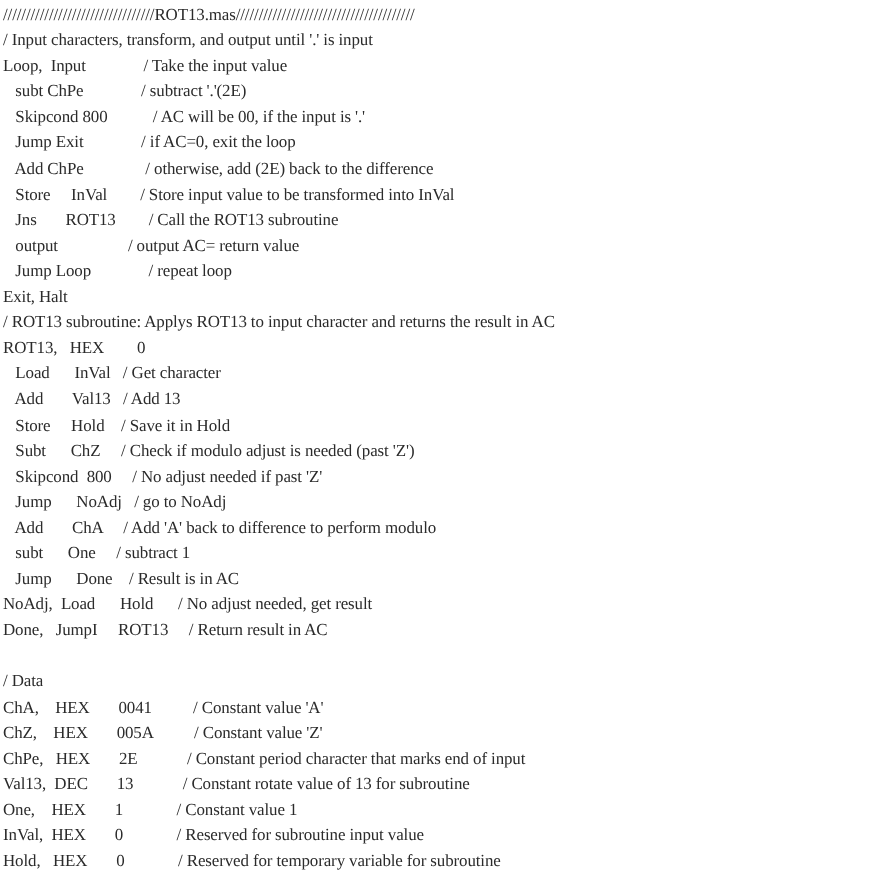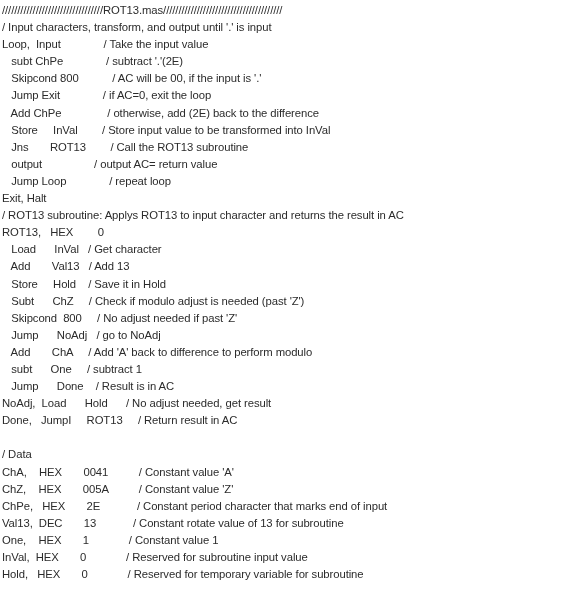--- a/index.html
+++ b/index.html
@@ -21,21 +21,21 @@
     line-height: 17.1px;
     color: #2b2b2b;
     white-space: pre;
     letter-spacing: -0.08px;
     -webkit-font-smoothing: none;
   }
   .code-line {
     white-space: pre;
     height: 17.1px;
     display: block;
-    font-family: Liberation Sans, sans-serif;
+    font-family: Liberation Serif, serif;
   }
   .code-line.blank {
     color: transparent;
   }
 </style>
 </head>
 <body style="background: rgb(255, 255, 255);">
 
 <div id="code-listing" style="color: rgb(43, 43, 43);"><span class="code-line">/////////////////////////////////ROT13.mas///////////////////////////////////////</span><span class="code-line">/ Input characters, transform, and output until '.' is input</span><span class="code-line">Loop,  Input              / Take the input value</span><span class="code-line">   subt ChPe              / subtract '.'(2E)</span><span class="code-line">   Skipcond 800           / AC will be 00, if the input is '.'</span><span class="code-line">   Jump Exit              / if AC=0, exit the loop</span><span class="code-line">   Add ChPe               / otherwise, add (2E) back to the difference</span><span class="code-line">   Store     InVal        / Store input value to be transformed into InVal</span><span class="code-line">   Jns       ROT13        / Call the ROT13 subroutine</span><span class="code-line">   output                 / output AC= return value</span><span class="code-line">   Jump Loop              / repeat loop</span><span class="code-line">Exit, Halt</span><span class="code-line">/ ROT13 subroutine: Applys ROT13 to input character and returns the result in AC</span><span class="code-line">ROT13,   HEX        0</span><span class="code-line">   Load      InVal   / Get character</span><span class="code-line">   Add       Val13   / Add 13</span><span class="code-line">   Store     Hold    / Save it in Hold</span><span class="code-line">   Subt      ChZ     / Check if modulo adjust is needed (past 'Z')</span><span class="code-line">   Skipcond  800     / No adjust needed if past 'Z'</span><span class="code-line">   Jump      NoAdj   / go to NoAdj</span><span class="code-line">   Add       ChA     / Add 'A' back to difference to perform modulo</span><span class="code-line">   subt      One     / subtract 1</span><span class="code-line">   Jump      Done    / Result is in AC</span><span class="code-line">NoAdj,  Load      Hold      / No adjust needed, get result</span><span class="code-line">Done,   JumpI     ROT13     / Return result in AC</span><span class="code-line blank">&nbsp;</span><span class="code-line">/ Data</span><span class="code-line">ChA,    HEX       0041          / Constant value 'A'</span><span class="code-line">ChZ,    HEX       005A          / Constant value 'Z'</span><span class="code-line">ChPe,   HEX       2E            / Constant period character that marks end of input</span><span class="code-line">Val13,  DEC       13            / Constant rotate value of 13 for subroutine</span><span class="code-line">One,    HEX       1             / Constant value 1</span><span class="code-line">InVal,  HEX       0             / Reserved for subroutine input value</span><span class="code-line">Hold,   HEX       0             / Reserved for temporary variable for subroutine</span></div>
 

